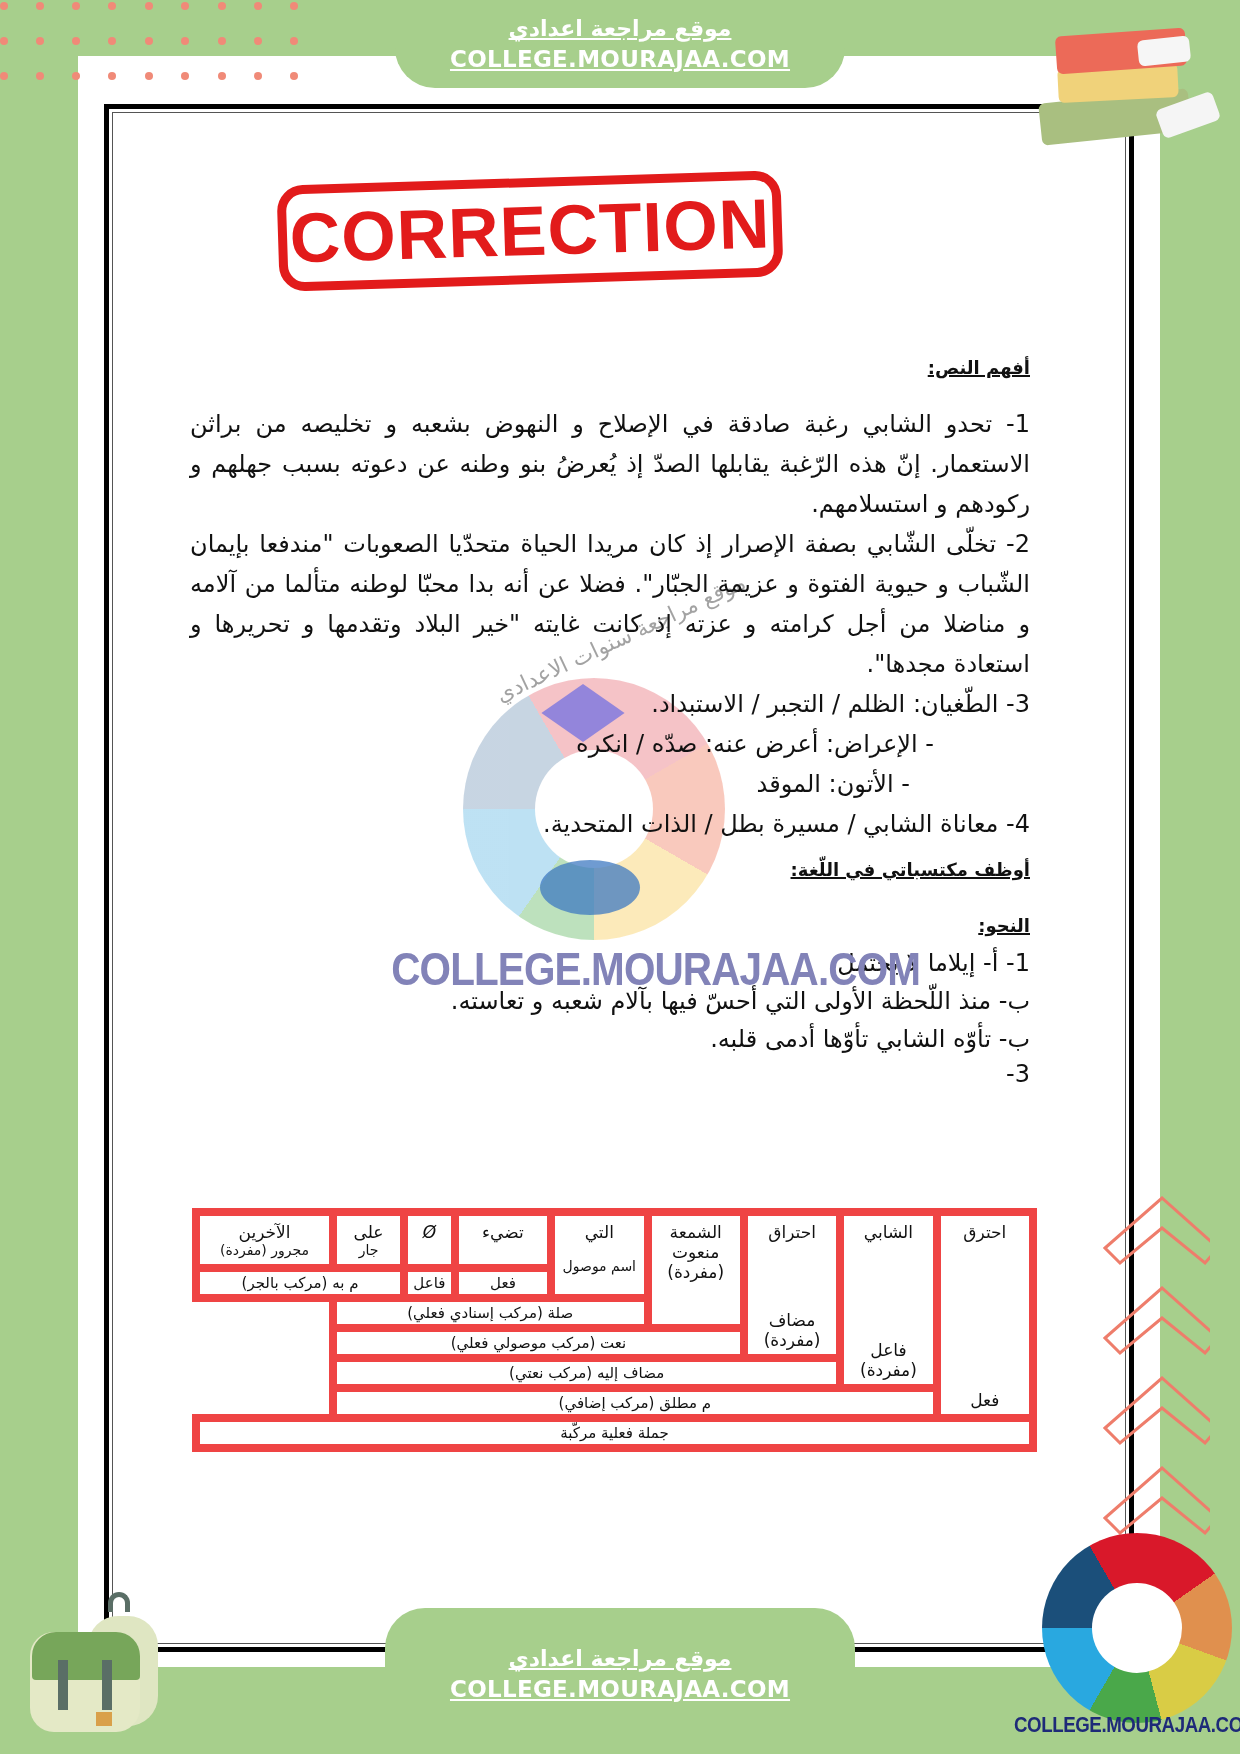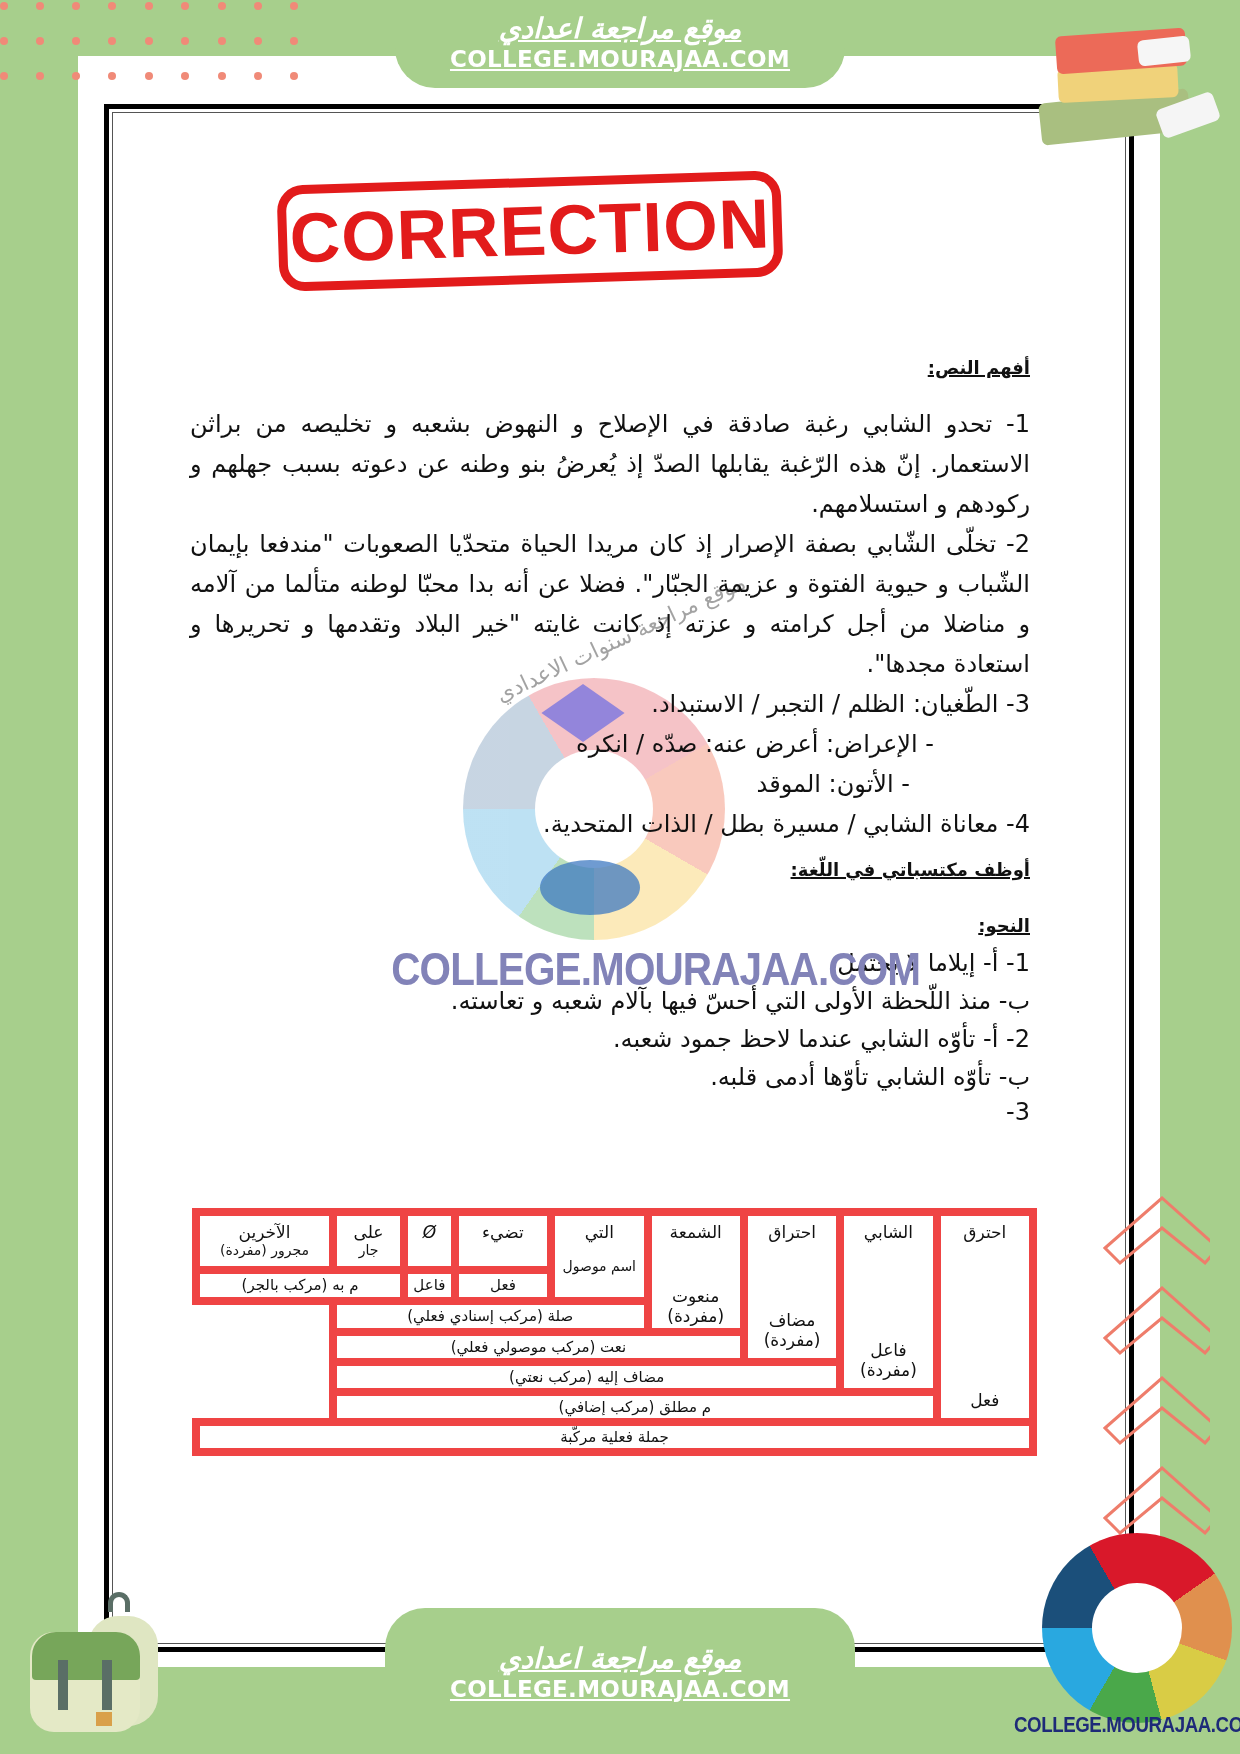--- a/index.html
+++ b/index.html
@@ -20,21 +20,21 @@
   .tab-top {
     position: absolute; left: 395px; top: 0; width: 450px; height: 88px;
     background: #a7cf8c; border-radius: 0 0 40px 40px;
     text-align: center; color: #ffffff;
   }
   .tab-bottom {
     position: absolute; left: 385px; top: 1608px; width: 470px; height: 146px;
     background: #a7cf8c; border-radius: 40px 40px 0 0;
     text-align: center; color: #ffffff;
   }
-  .tab-ar { font-family: "DejaVu Sans", sans-serif; font-size: 28px; font-weight: bold; text-decoration: underline; direction: rtl; line-height: 30px; font-style: italic; }
+  .tab-ar { font-family: "DejaVu Sans", sans-serif; font-size: 22px; font-weight: bold; text-decoration: underline; direction: rtl; line-height: 30px; }
   .tab-en { font-family: "DejaVu Sans", sans-serif; font-size: 23px; font-weight: bold; text-decoration: underline; line-height: 30px; letter-spacing: 0.3px; }
   .tab-top .tab-ar { margin-top: 14px; }
   .tab-bottom .tab-ar { margin-top: 36px; }
 
   
   .doc-border {
     position: absolute; left: 104px; top: 104px; width: 1030px; height: 1548px;
     border: 5px solid #000; background: #fff;
   }
   .doc-border-inner {
@@ -193,21 +193,20 @@
   <div class="line">3- الطّغيان: الظلم / التجبر / الاستبداد.</div>
   <div class="line sub-bullet">- الإعراض: أعرض عنه: صدّه / انكره</div>
   <div class="line sub-bullet" style="padding-right:120px">- الأتون: الموقد</div>
   <div class="line">4- معاناة الشابي / مسيرة بطل / الذات المتحدية.</div>
   <div style="height:8px"></div>
   <div class="h-section">أوظف مكتسباتي في اللّغة:</div>
   <div style="height:20px"></div>
   <div class="h-section" style="font-size:18px">النحو:</div>
   <div class="line" style="line-height:38px">1- أ- إيلاما لا يحتمل.</div>
   <div class="line" style="line-height:38px">ب- منذ اللّحظة الأولى التي أحسّ فيها بآلام شعبه و تعاسته.</div>
-  <div class="line" style="line-height:38px">2- أ- تأوّه الشابي عندما لاحظ جمود شعبه.</div>
   <div class="line" style="line-height:38px">ب- تأوّه الشابي تأوّها أدمى قلبه.</div>
   <div class="line" style="line-height:32px;direction:ltr;text-align:right;">-3</div>
 </div>
 
 <div class="watermark-url">COLLEGE.MOURAJAA.COM</div>
 
 <table class="grammar-table">
   <tbody>
       <tr>
     <td class="word" rowspan="6" style="width:95px;vertical-align:top">
@@ -219,21 +218,21 @@
       <div style="margin-top:98px">فاعل</div>
       <div>(مفردة)</div>
     </td>
     <td class="word" rowspan="4" style="width:95px">
       <div>احتراق</div>
       <div style="margin-top:68px">مضاف</div>
       <div>(مفردة)</div>
     </td>
     <td class="word" rowspan="3" style="width:95px">
       <div>الشمعة</div>
-      <div style="margin-top:44px">منعوت</div>
+      <div style="">منعوت</div>
       <div>(مفردة)</div>
     </td>
     <td class="word" rowspan="2" style="width:95px">
       <div>التي</div>
       <div style="margin-top:16px;font-size:14px">اسم موصول</div>
     </td>
     <td class="word" style="width:95px;height:56px">تضيء</td>
     <td class="word" style="width:50px;height:56px;font-style:italic">Ø</td>
     <td class="word" style="width:70px;height:56px">
       <div>على</div>

